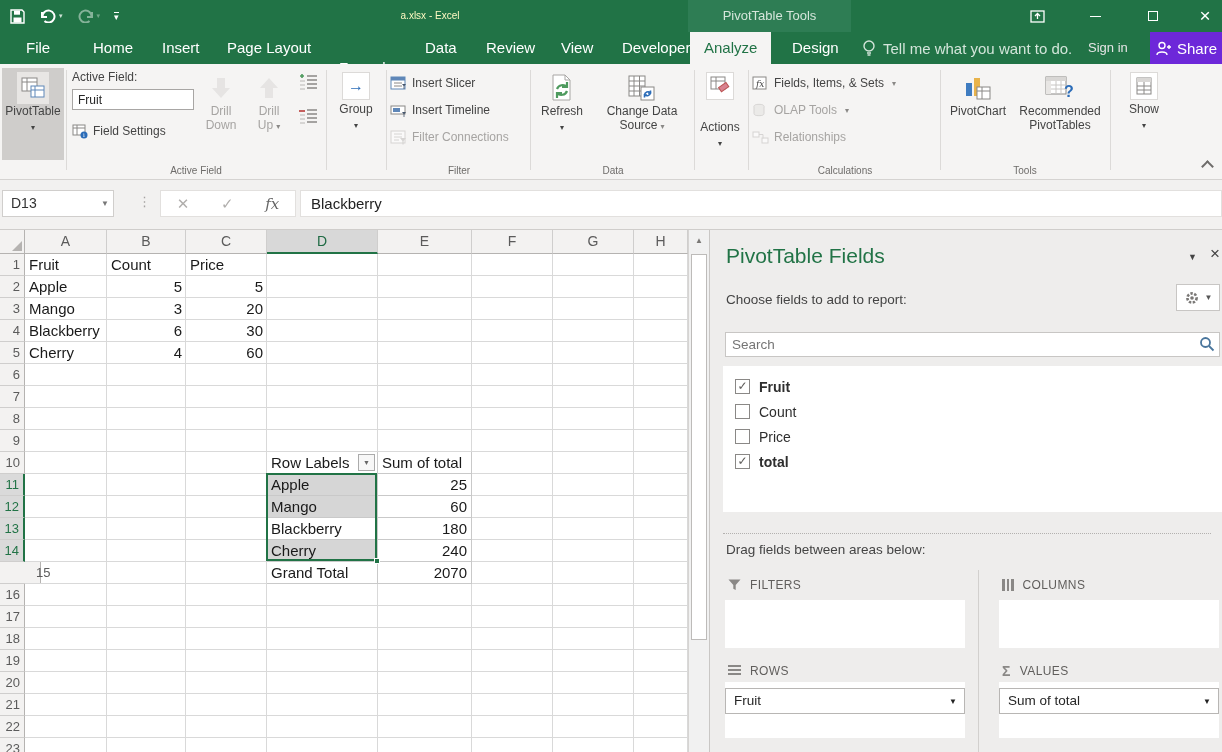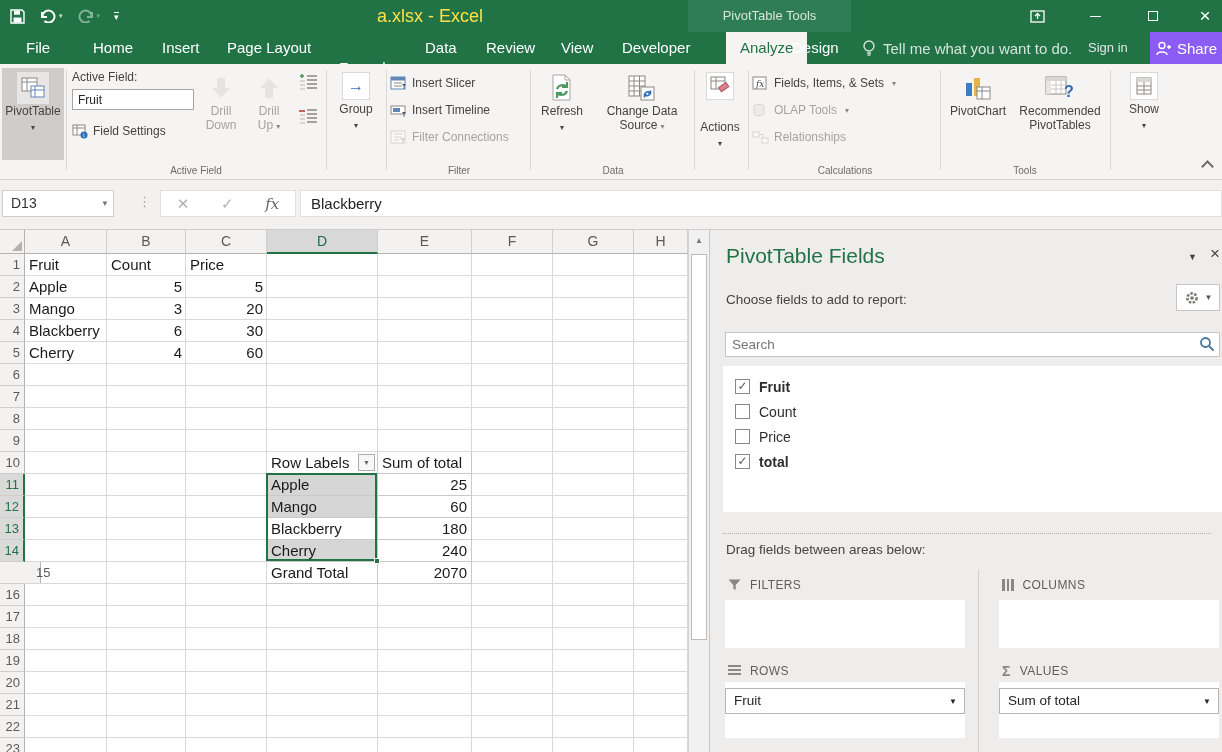--- a/index.html
+++ b/index.html
@@ -8,34 +8,34 @@
   .abs{position:absolute}
 
   
   .titlebar{position:absolute;left:0;top:0;width:1222px;height:32px;background:#217346;color:#fff}
   .qat{position:absolute;left:10px;top:0;height:32px;display:flex;align-items:center;gap:14px}
   .qbtn{display:flex;align-items:center;color:#fff;font-size:15px;cursor:default}
   .qbtn svg{display:block}
   .dim{opacity:.45}
   .tinyarrow{font-size:7px;margin-left:2px;color:#cfe3d6}
   .qat-more{font-size:9px;color:#fff;border-top:1px solid #fff;padding-top:1px;line-height:7px}
-  .win-title{position:absolute;left:300px;top:0;width:260px;height:32px;line-height:32px;text-align:center;font-size:18px;color:#fde047}
+  .win-title{position:absolute;left:300px;top:0;width:260px;height:32px;line-height:32px;text-align:center;font-size:10px;color:#fef9c3}
   .ctx-block{position:absolute;left:688px;top:0;width:163px;height:64px;background:#2e7d54}
   .ctx-label{position:absolute;left:688px;top:0;width:163px;height:32px;line-height:32px;text-align:center;font-size:13px;color:#d5e6db}
   .winctl{position:absolute;top:0;height:32px;width:46px;display:flex;align-items:center;justify-content:center;color:#fff}
   .maxbox{width:10px;height:10px;border:1px solid #fff}
   .minline{width:11px;height:1px;background:#fff}
 
   
   .tabrow{position:absolute;left:0;top:32px;width:1222px;height:32px;background:#217346}
   .tab{position:absolute;top:0;height:32px;line-height:32px;padding:0 14px;font-size:15px;color:#fff;white-space:nowrap}
   .tab.active{background:#f5f4f3;color:#217346}
   .tellme{position:absolute;left:862px;top:0;height:32px;display:flex;align-items:center;gap:7px;color:#d3e5da;font-size:15px}
   .signin{position:absolute;left:1088px;top:0;height:32px;line-height:32px;color:#e5e5e5;font-size:13px}
-  .sharebtn{position:absolute;left:1150px;top:0;width:72px;height:32px;background:#8b5cf6;color:#fff;font-size:15px;display:flex;align-items:center;justify-content:center;gap:6px}
+  .sharebtn{position:absolute;left:1150px;top:0;width:72px;height:32px;background:#6d28d9;color:#fff;font-size:15px;display:flex;align-items:center;justify-content:center;gap:6px}
 
   
   .ribbon{position:absolute;left:0;top:64px;width:1222px;height:116px;background:#f5f4f3;border-bottom:1px solid #d5d3d1;font-size:12px;color:#444}
   .gsep{position:absolute;top:6px;height:100px;width:1px;background:#dcdad8}
   .glabel{position:absolute;bottom:2px;left:0;width:100%;text-align:center;font-size:10px;color:#6e6c6a}
   .rgroup{position:absolute;top:4px;height:110px}
   .bigbtn{position:absolute;top:0;height:92px;display:flex;flex-direction:column;align-items:center;text-align:center;line-height:14px;padding-top:4px}
   .bigbtn .ic{height:32px;display:flex;align-items:center;justify-content:center}
   .bigbtn .arrowline{font-size:8px;color:#444;margin-top:3px}
   .iconbox{width:28px;height:28px;background:#fff;border:1px solid #dcdad8;display:flex;align-items:center;justify-content:center}
@@ -161,21 +161,21 @@
   <div id="tabs">
       <div class="tab" style="left: 12px;">File</div>
       <div class="tab" style="left: 79px;">Home</div>
       <div class="tab" style="left: 148px;">Insert</div>
       <div class="tab" style="left: 213px;">Page Layout</div>
       <div class="tab" style="left: 325px; margin-top: 20px;">Formulas</div>
       <div class="tab" style="left: 411px;">Data</div>
       <div class="tab" style="left: 472px;">Review</div>
       <div class="tab" style="left: 547px;">View</div>
       <div class="tab" style="left: 608px;">Developer</div>
-      <div class="tab active" style="left: 690px; margin-left: 36px;">Analyze</div>
+      <div class="tab active" style="left: 690px;">Analyze</div>
       <div class="tab" style="left: 778px;">Design</div>
     </div>
   <div class="tellme">
     <svg width="14" height="18" viewBox="0 0 14 18">
         <circle cx="7" cy="7" r="5" fill="none" stroke="#d3e5da" stroke-width="1.4"></circle>
         <path d="M5 14 h4 M5.5 16 h3" stroke="#d3e5da" stroke-width="1.4"></path>
       </svg>
     <span>Tell me what you want to do.</span>
   </div>
   <div class="signin">Sign in</div>

